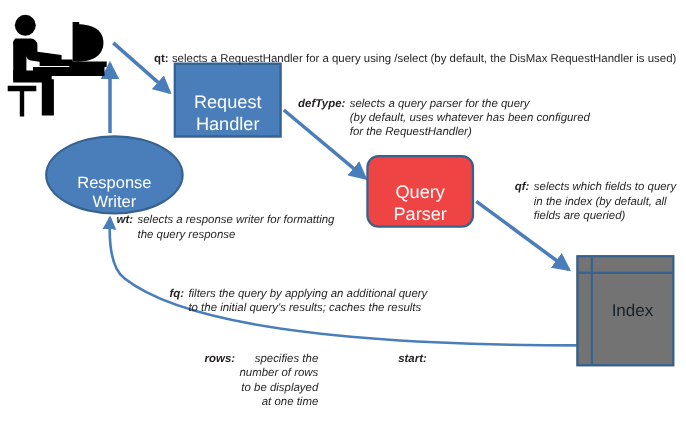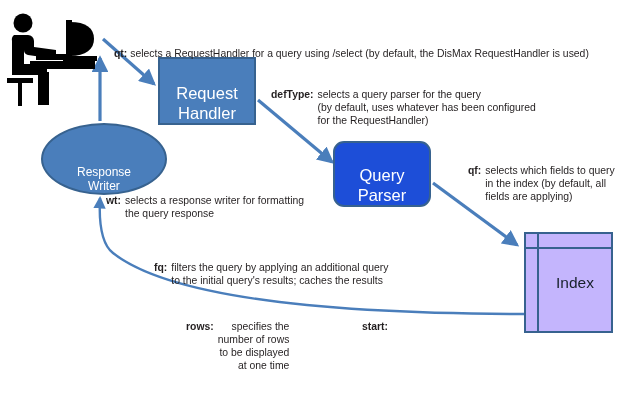--- a/index.html
+++ b/index.html
@@ -48,44 +48,44 @@
     height: 64px;
     background: #4a7ebb;
     border: 2px solid #37628f;
     font-size: 16.5px;
   }
   #node-query-parser {
     left: 333px;
     top: 141px;
     width: 94px;
     height: 62px;
-    background: #1d4ed8;
+    background: #ef4444;
     border: 2px solid #37628f;
     border-radius: 11px;
     font-size: 16.5px;
   }
   #node-response-writer {
     left: 41px;
     top: 123px;
     width: 122px;
     height: 68px;
     background: #4a7ebb;
     border: 2px solid #37628f;
     border-radius: 50%;
-    font-size: 12px;
+    font-size: 15px;
   }
 
   
   #node-index {
     position: absolute;
     left: 524px;
     top: 232px;
     width: 85px;
     height: 97px;
-    background: #c4b5fd;
+    background: #737373;
     border: 2px solid #37628f;
     z-index: 3;
     text-align: center;
   }
   #node-index .idx-top-rule {
     position: absolute;
     left: 0;
     right: 0;
     top: 13px;
     height: 2px;
@@ -125,24 +125,25 @@
     font-weight: bold;
   }
   .annotation .body {
     white-space: pre-line;
   }
   .ann-inline .key { margin-right: 3px; }
   .ann-block {
     display: grid;
     grid-template-columns: auto 1fr;
     column-gap: 4px;
+    font-style: italic;
   }
   .ann-block .key { white-space: nowrap; }
 
-  #ann-qt    { left: 114px; top: 34px; }
+  #ann-qt    { left: 140px; top: 34px; }
   #ann-deftype { left: 271px; top: 88px; }
   #ann-qf    { left: 468px; top: 164px; }
   #ann-wt    { left: 106px; top: 194px; }
   #ann-fq    { left: 154px; top: 261px; }
   #ann-rows  { left: 186px; top: 320px; text-align: right; }
   #ann-start { left: 362px; top: 320px; gap: 12px; }
 
   
   #user-icon {
     position: absolute;
@@ -230,21 +231,21 @@
     <span class="key">defType:</span>
     <span class="body">selects a query parser for the query
 (by default, uses whatever has been configured
  for the RequestHandler)</span>
   </div>
 
   <div class="annotation ann-block" id="ann-qf">
     <span class="key">qf:</span>
     <span class="body">selects which fields to query
 in the index (by default, all
-fields are applying)</span>
+fields are queried)</span>
   </div>
 
   <div class="annotation ann-block" id="ann-wt">
     <span class="key">wt:</span>
     <span class="body">selects a response writer for formatting
 the query response</span>
   </div>
 
   <div class="annotation ann-block" id="ann-fq">
     <span class="key">fq:</span>

